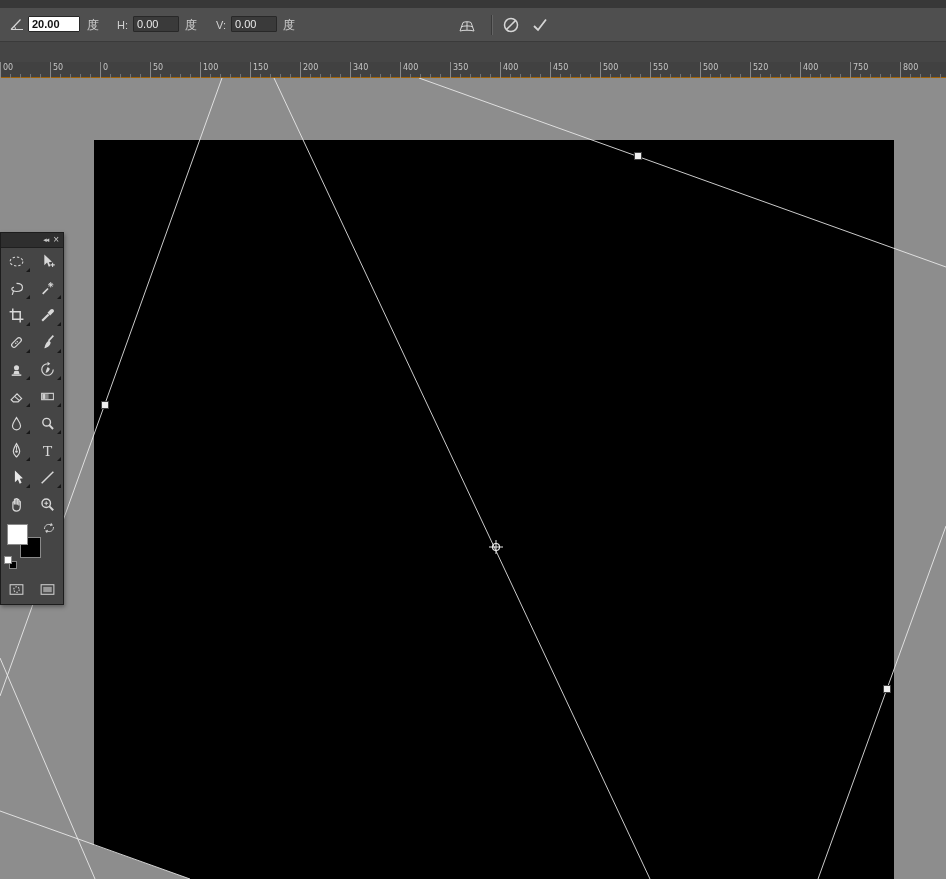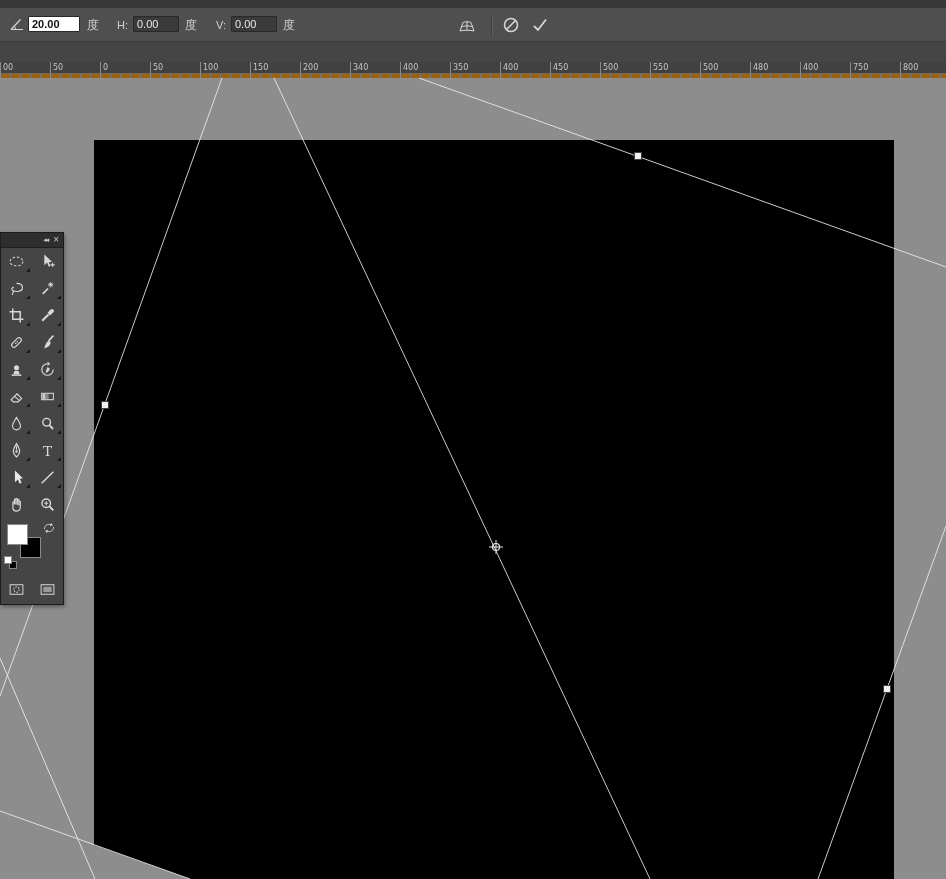--- a/index.html
+++ b/index.html
@@ -30,21 +30,21 @@
     width:24px;height:24px;display:flex;align-items:center;justify-content:center;
   }
   .sep{position:absolute;width:1px;height:20px;background:#3a3a3a;border-right:1px solid #646464;}
   
   #ruler{
     position:absolute;left:0;top:42px;width:946px;height:36px;
     background:#454545;
   }
   #ruler .ruler-band{
     position:absolute;left:0;top:20px;width:946px;height:16px;
-    background:#414141;border-bottom:5px solid #a16207;box-sizing:border-box;
+    background:#414141;border-bottom:1px solid #a16207;box-sizing:border-box;
   }
   .tick-major{position:absolute;top:0;width:1px;height:16px;background:#8b8b8b;}
   .tick-minor{position:absolute;top:12px;width:1px;height:4px;background:#767676;}
   .tick-label{
     position:absolute;top:1px;font-size:8px;color:#c6c6c6;
     font-family:"DejaVu Sans", sans-serif;white-space:nowrap;
   }
   
   #canvas{position:absolute;left:0;top:78px;width:946px;height:801px;background:#8d8d8d;}
   #scene{position:absolute;left:0;top:0;}
@@ -215,21 +215,21 @@
         <div class="tick-minor" style="left: 670px;"></div>
         <div class="tick-minor" style="left: 680px;"></div>
         <div class="tick-minor" style="left: 690px;"></div>
         <div class="tick-major" style="left: 700px;"></div>
         <span class="tick-label" style="left: 703px;">500</span>
         <div class="tick-minor" style="left: 710px;"></div>
         <div class="tick-minor" style="left: 720px;"></div>
         <div class="tick-minor" style="left: 730px;"></div>
         <div class="tick-minor" style="left: 740px;"></div>
         <div class="tick-major" style="left: 750px;"></div>
-        <span class="tick-label" style="left: 753px;">480</span>
+        <span class="tick-label" style="left: 753px;">520</span>
         <div class="tick-minor" style="left: 760px;"></div>
         <div class="tick-minor" style="left: 770px;"></div>
         <div class="tick-minor" style="left: 780px;"></div>
         <div class="tick-minor" style="left: 790px;"></div>
         <div class="tick-major" style="left: 800px;"></div>
         <span class="tick-label" style="left: 803px;">400</span>
         <div class="tick-minor" style="left: 810px;"></div>
         <div class="tick-minor" style="left: 820px;"></div>
         <div class="tick-minor" style="left: 830px;"></div>
         <div class="tick-minor" style="left: 840px;"></div>

